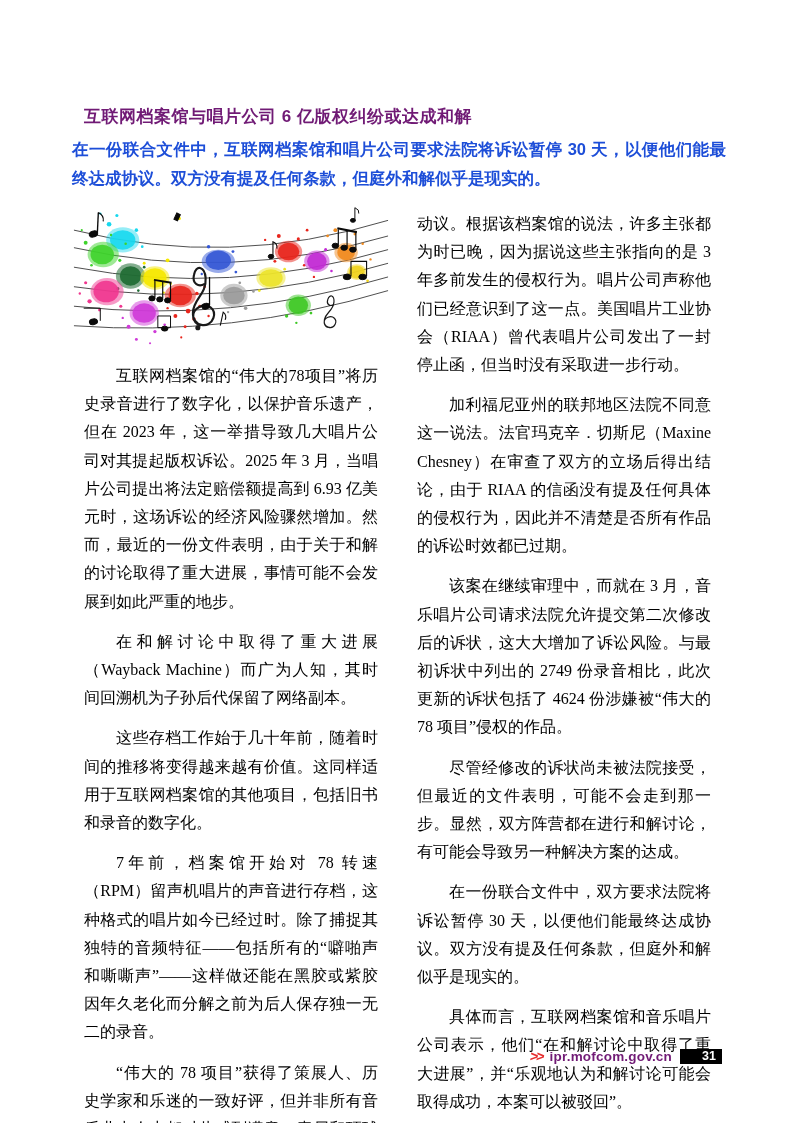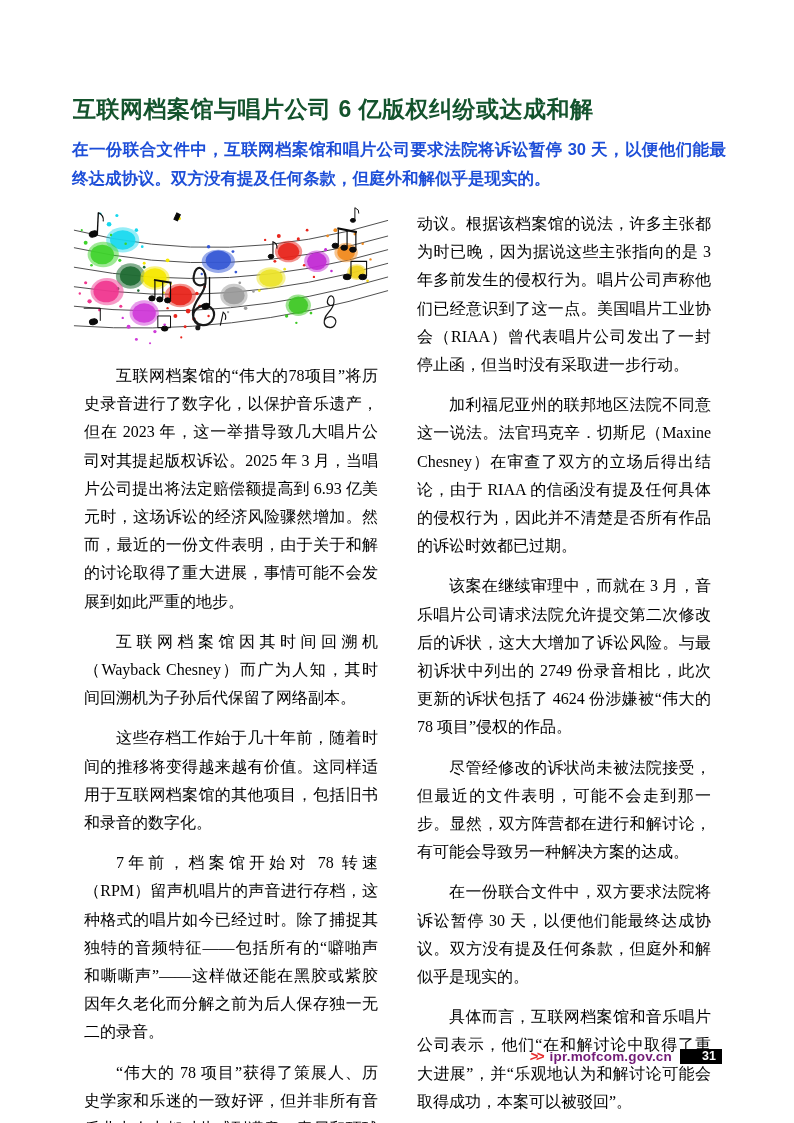--- a/index.html
+++ b/index.html
@@ -2,23 +2,23 @@
 <html><head>
 <meta charset="utf-8">
 <style>
   html, body { margin: 0; padding: 0; background: #ffffff; }
   .page {
     position: relative; width: 794px; height: 1123px; background: #ffffff;
     overflow: hidden; color: #000000;
     font-family: "Liberation Serif", serif;
   }
   .title {
-    position: absolute; left: 72px; top: 93px; margin: 1px; width: 660px;
+    position: absolute; left: 72px; top: 93px; margin: 12px; width: 660px;
     font-family: "Liberation Sans", sans-serif;
-    font-size: 23px; font-weight: bold; letter-spacing: 0.5px; color: #14532d;
+    font-size: 17px; font-weight: bold; letter-spacing: 0.5px; color: #701a75;
   }
   .deck {
     position: absolute; left: 72px; top: 135px; width: 654px; margin: 0;
     font-family: "Liberation Sans", sans-serif;
     font-size: 16.5px; font-weight: bold; line-height: 29px;
     text-align: justify; color: #1d4ed8;
   }
   .columns {
     position: absolute; left: 72px; top: 198px; width: 652px;
     display: flex; gap: 15px;
@@ -239,21 +239,21 @@
               <path d="M12,110 h17 v13" stroke-width="1" fill="none"></path>
             <ellipse cx="95" cy="131" rx="3.4" ry="2.5"></ellipse>
               <path d="M88,118 h13 v12 h-13 z" stroke-width="1" fill="none" fill-opacity="0"></path>
             <rect x="106" y="13" width="4" height="7" transform="rotate(25 108 16)"></rect>
             <path d="M152,128 l3,-14 q4,3 2,8" stroke-width="1.1" fill="none"></path>
           </g>
         </svg>
       </div>
 
       <p class="para indent">互联网档案馆的“伟大的78项目”将历史录音进行了数字化，以保护音乐遗产，但在 2023 年，这一举措导致几大唱片公司对其提起版权诉讼。2025 年 3 月，当唱片公司提出将法定赔偿额提高到 6.93 亿美元时，这场诉讼的经济风险骤然增加。然而，最近的一份文件表明，由于关于和解的讨论取得了重大进展，事情可能不会发展到如此严重的地步。</p>
-      <p class="para indent">互联网档案馆因其时间回溯机（Wayback Chesney）而广为人知，其时间回溯机为子孙后代保留了网络副本。</p>
+      <p class="para indent">在和解讨论中取得了重大进展（Wayback Machine）而广为人知，其时间回溯机为子孙后代保留了网络副本。</p>
       <p class="para indent">这些存档工作始于几十年前，随着时间的推移将变得越来越有价值。这同样适用于互联网档案馆的其他项目，包括旧书和录音的数字化。</p>
       <p class="para indent">7年前，档案馆开始对 78 转速（RPM）留声机唱片的声音进行存档，这种格式的唱片如今已经过时。除了捕捉其独特的音频特征——包括所有的“噼啪声和嘶嘶声”——这样做还能在黑胶或紫胶因年久老化而分解之前为后人保存独一无二的录音。</p>
       <p class="para indent">“伟大的 78 项目”获得了策展人、历史学家和乐迷的一致好评，但并非所有音乐业内人士都对此感到满意。索尼和环球音乐（UMG）等几家唱片公司于 2023 年在联邦法院起诉互联网档案馆侵犯版权。</p>
       <h2 class="subhead">唱片公司要求赔偿 6.93 亿美元</h2>
 
     </div>
 
     <div class="col">
       <p class="para">动议。根据该档案馆的说法，许多主张都为时已晚，因为据说这些主张指向的是 3 年多前发生的侵权行为。唱片公司声称他们已经意识到了这一点。美国唱片工业协会（RIAA）曾代表唱片公司发出了一封停止函，但当时没有采取进一步行动。</p>
       <p class="para indent">加利福尼亚州的联邦地区法院不同意这一说法。法官玛克辛．切斯尼（Maxine Chesney）在审查了双方的立场后得出结论，由于 RIAA 的信函没有提及任何具体的侵权行为，因此并不清楚是否所有作品的诉讼时效都已过期。</p>

